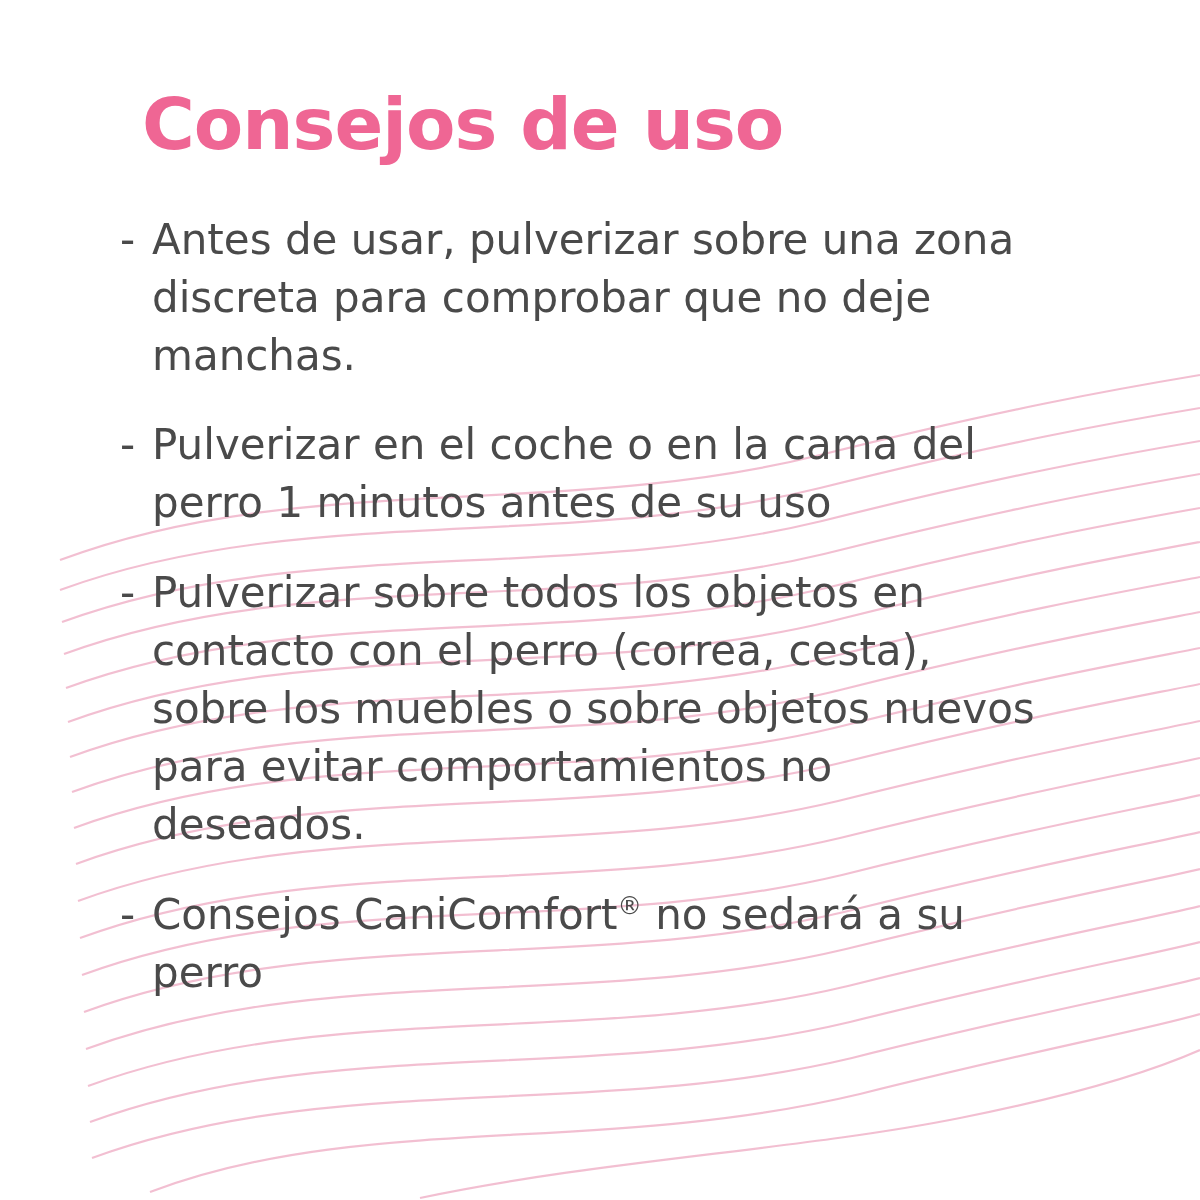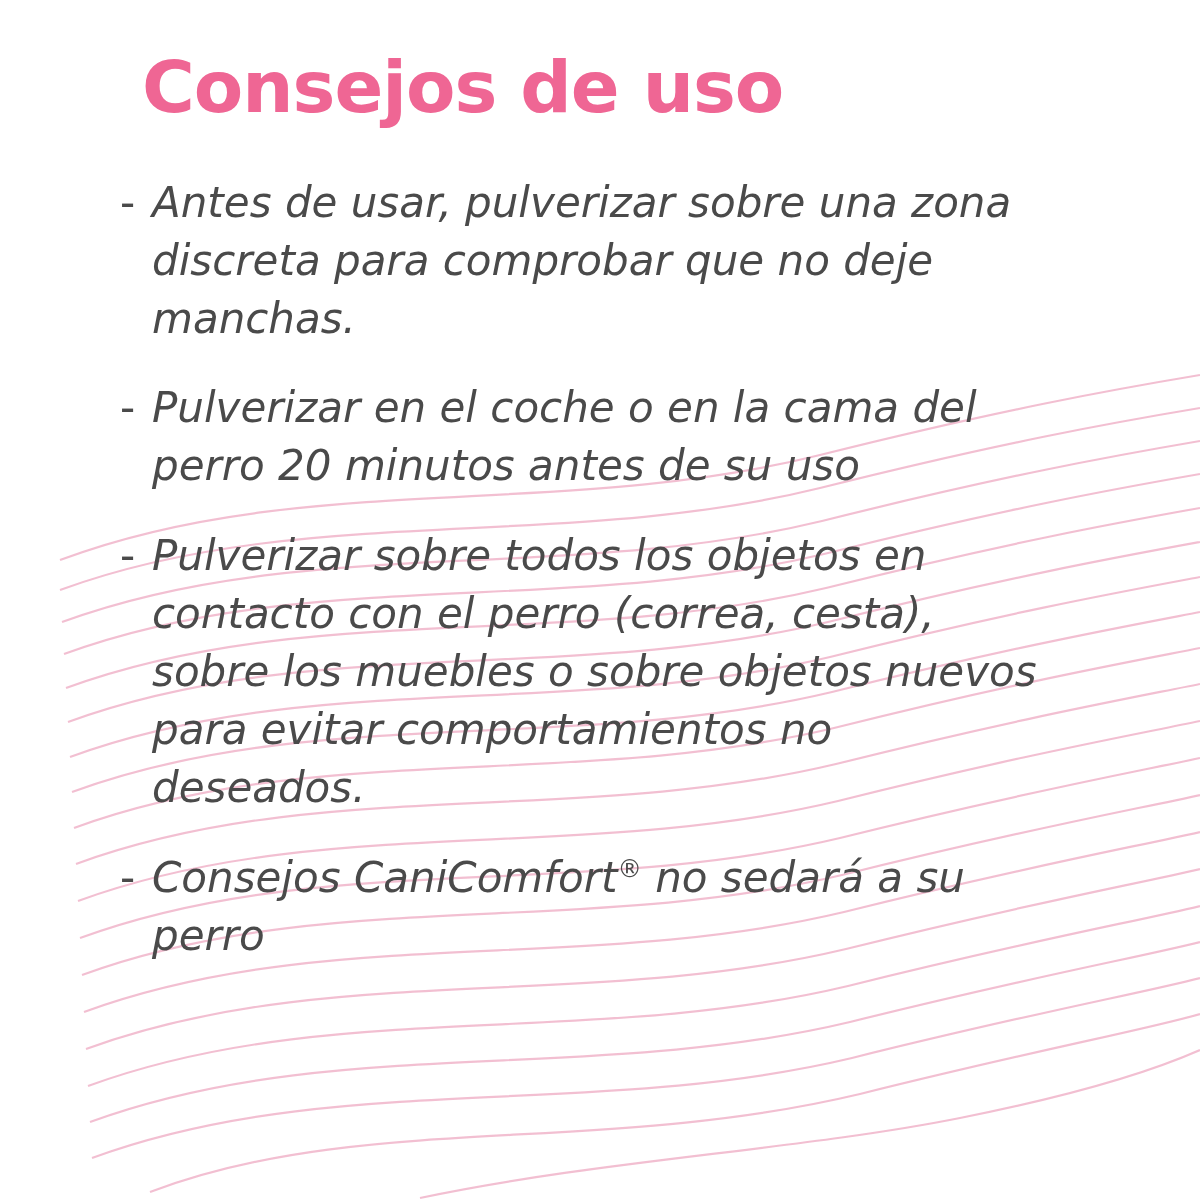--- a/index.html
+++ b/index.html
@@ -26,21 +26,21 @@
     top: 0;
     width: 1200px;
     height: 1200px;
     z-index: 0;
     pointer-events: none;
   }
 
   #content {
     position: relative;
     z-index: 1;
-    padding: 50px 95px 0 120px;
+    padding: 87px 95px 0 120px;
     box-sizing: border-box;
   }
 
   #title {
     font-family: "DejaVu Sans", sans-serif;
     font-weight: bold;
     font-size: 72px;
     line-height: 1.05;
     letter-spacing: -1px;
     color: #ef6694;
@@ -68,21 +68,20 @@
     flex: 0 0 auto;
     width: 32px;
     color: #4a4a4a;
     font-size: 42px;
     line-height: 1.38;
   }
 
   ul.tips li .txt {
     flex: 1 1 auto;
     max-width: 900px;
-    font-style: italic;
   }
 
   .reg {
     font-size: 0.58em;
     vertical-align: super;
     line-height: 0;
   }
 </style>
 </head>
 <body>
@@ -120,21 +119,21 @@
 
     <ul class="tips">
 
       <li>
         <span class="dash">-</span>
         <span class="txt">Antes de usar, pulverizar sobre una zona discreta para comprobar que no deje manchas.</span>
       </li>
 
       <li>
         <span class="dash">-</span>
-        <span class="txt">Pulverizar en el coche o en la cama del perro 20 minutos antes de su uso</span>
+        <span class="txt">Pulverizar en el coche o en la cama del perro 1 minutos antes de su uso</span>
       </li>
 
       <li>
         <span class="dash">-</span>
         <span class="txt">Pulverizar sobre todos los objetos en contacto con el perro (correa, cesta), sobre los muebles o sobre objetos nuevos para evitar comportamientos no deseados.</span>
       </li>
 
       <li>
         <span class="dash">-</span>
         <span class="txt"><span>Consejos CaniComfort</span><span class="reg">®</span><span> no sedará a su perro</span></span>

